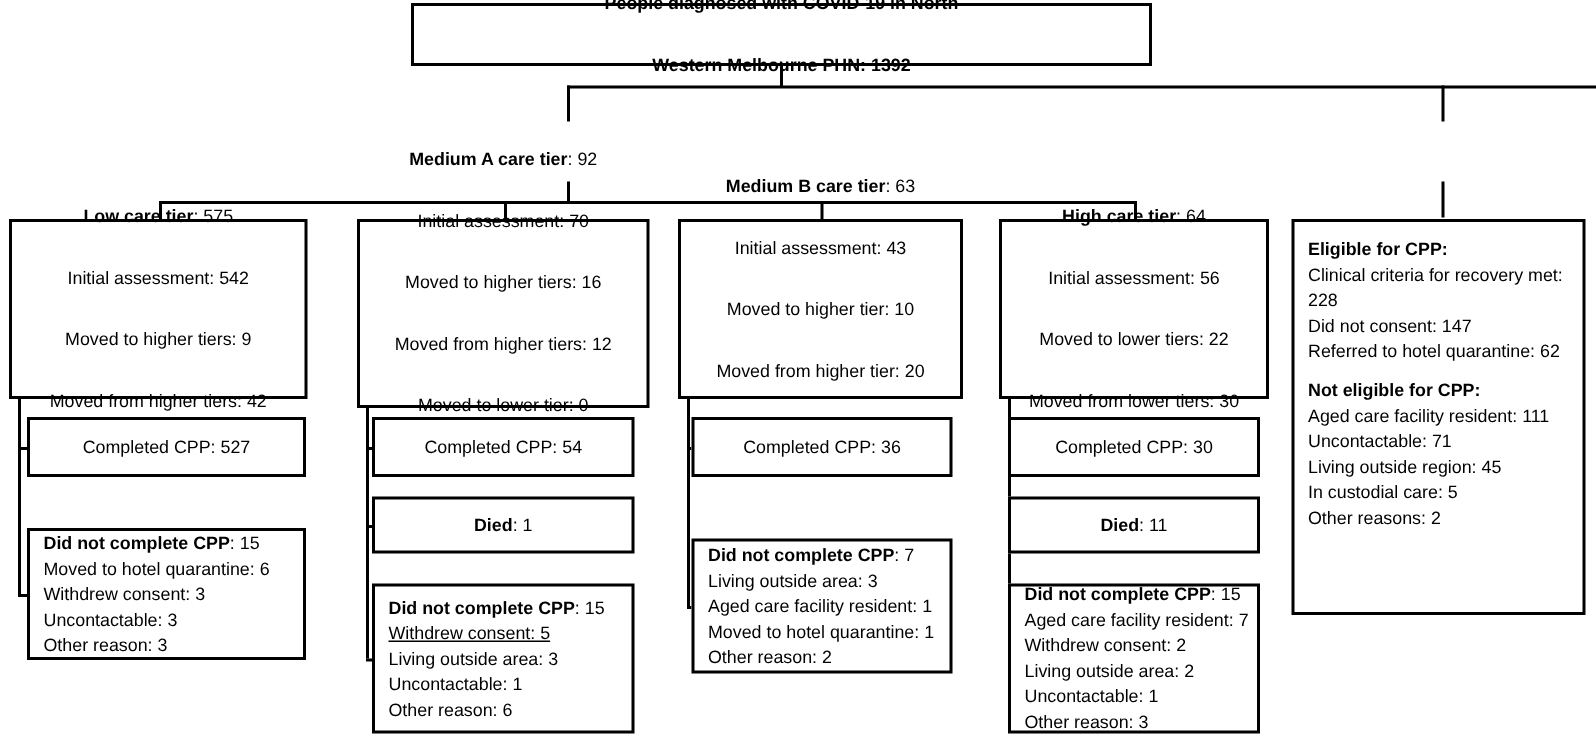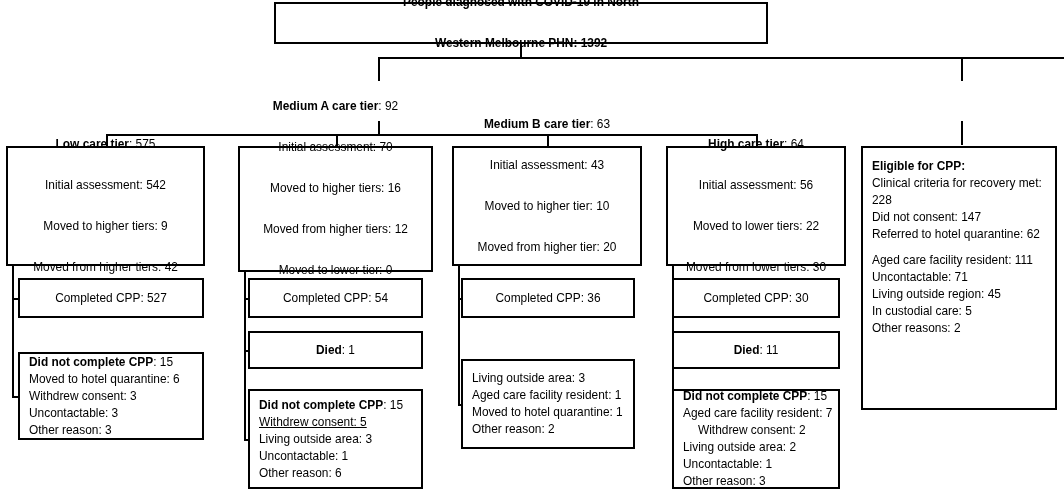--- a/index.html
+++ b/index.html
@@ -105,20 +105,21 @@
       <div class="ln">Moved to higher tier: 10</div>
       <div class="ln">Moved from higher tier: 20</div>
       <div class="ln">Moved to lower tiers: 0</div>
     </div>
     <div class="ln-v" style="left: 458px; top: 266px; height: 138px;"></div>
     <div class="box ctr big" style="left: 461px; top: 278px; width: 174px; height: 40px;">
       <div class="ln">Completed CPP: 36</div>
     </div>
     <div class="ln-h" style="left: 458px; top: 298px; width: 3px;"></div>
     <div class="box lft big" style="left: 461px; top: 359px; width: 174px; height: 90px;">
+      <div class="hd" style="padding-left: 9px;"><span>Did not complete CPP</span><span class="nb">: 7</span></div>
       <div class="ln" style="padding-left: 9px; white-space: nowrap;">Living outside area: 3</div>
       <div class="ln" style="padding-left: 9px; white-space: nowrap;">Aged care facility resident: 1</div>
       <div class="ln" style="padding-left: 9px; white-space: nowrap;">Moved to hotel quarantine: 1</div>
       <div class="ln" style="padding-left: 9px; white-space: nowrap;">Other reason: 2</div>
     </div>
     <div class="ln-h" style="left: 458px; top: 404px; width: 3px;"></div>
     <div class="box ctr big" style="left: 666px; top: 146px; width: 180px; height: 120px;">
       <div class="hd"><span>High care tier</span><span class="nb">: 64</span></div>
       <div class="ln">Initial assessment: 56</div>
       <div class="ln">Moved to lower tiers: 22</div>
@@ -129,31 +130,32 @@
       <div class="ln">Completed CPP: 30</div>
     </div>
     <div class="ln-h" style="left: 672px; top: 298px; width: 0px;"></div>
     <div class="box ctr big" style="left: 672px; top: 331px; width: 168px; height: 38px;">
       <div class="hd"><span>Died</span><span class="nb">: 11</span></div>
     </div>
     <div class="ln-h" style="left: 672px; top: 350px; width: 0px;"></div>
     <div class="box lft big" style="left: 672px; top: 389px; width: 168px; height: 100px;">
       <div class="hd" style="padding-left: 9px;"><span>Did not complete CPP</span><span class="nb">: 15</span></div>
       <div class="ln" style="padding-left: 9px; white-space: nowrap;">Aged care facility resident: 7</div>
-      <div class="ln" style="padding-left: 24px; white-space: nowrap; text-align: center;">Withdrew consent: 2</div>
+      <div class="ln" style="padding-left: 9px; white-space: nowrap; text-align: center;">Withdrew consent: 2</div>
       <div class="ln" style="padding-left: 9px; white-space: nowrap;">Living outside area: 2</div>
       <div class="ln" style="padding-left: 9px; white-space: nowrap;">Uncontactable: 1</div>
       <div class="ln" style="padding-left: 9px; white-space: nowrap;">Other reason: 3</div>
     </div>
     <div class="ln-h" style="left: 672px; top: 439px; width: 0px;"></div>
     <div class="box lft big" style="left: 861px; top: 146px; width: 196px; height: 264px; justify-content: flex-start; padding-top: 10px;">
       <div class="hd">Eligible for CPP:</div>
       <div class="ln">Clinical criteria for recovery met: 228</div>
       <div class="ln">Did not consent: 147</div>
       <div class="ln">Referred to hotel quarantine: 62</div>
       <div class="gap"></div>
+      <div class="hd">Not eligible for CPP:</div>
       <div class="ln" style="white-space: nowrap;">Aged care facility resident: 111</div>
       <div class="ln" style="white-space: nowrap;">Uncontactable: 71</div>
       <div class="ln" style="white-space: nowrap;">Living outside region: 45</div>
       <div class="ln" style="white-space: nowrap;">In custodial care: 5</div>
       <div class="ln" style="white-space: nowrap;">Other reasons: 2</div>
     </div>
   </div>
 
 </body></html>

